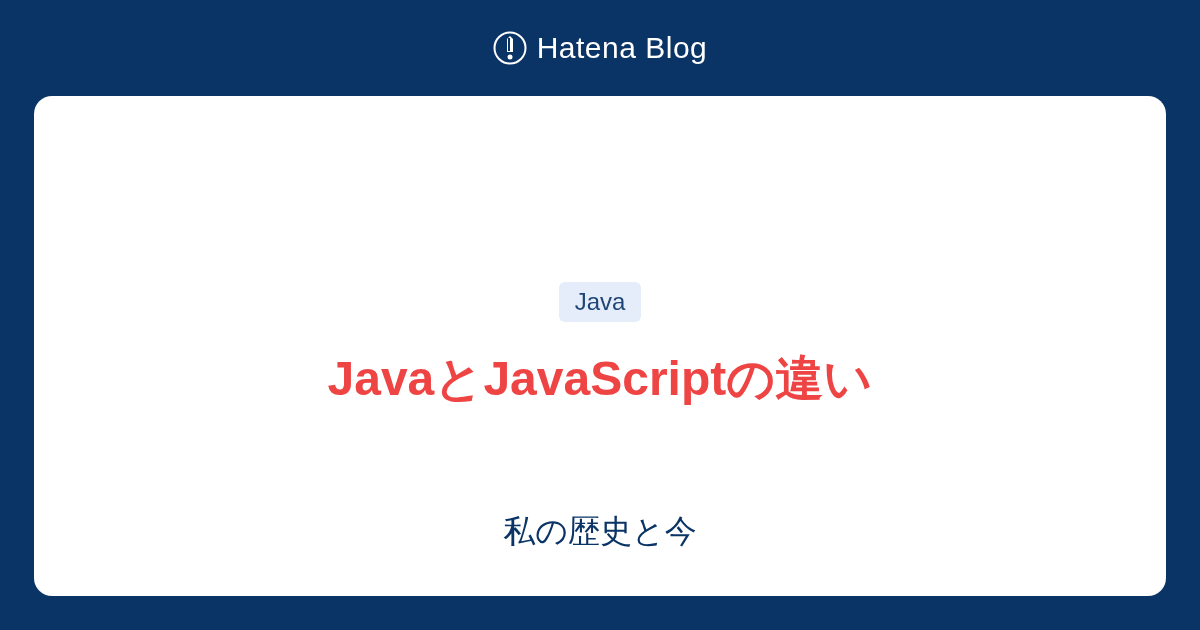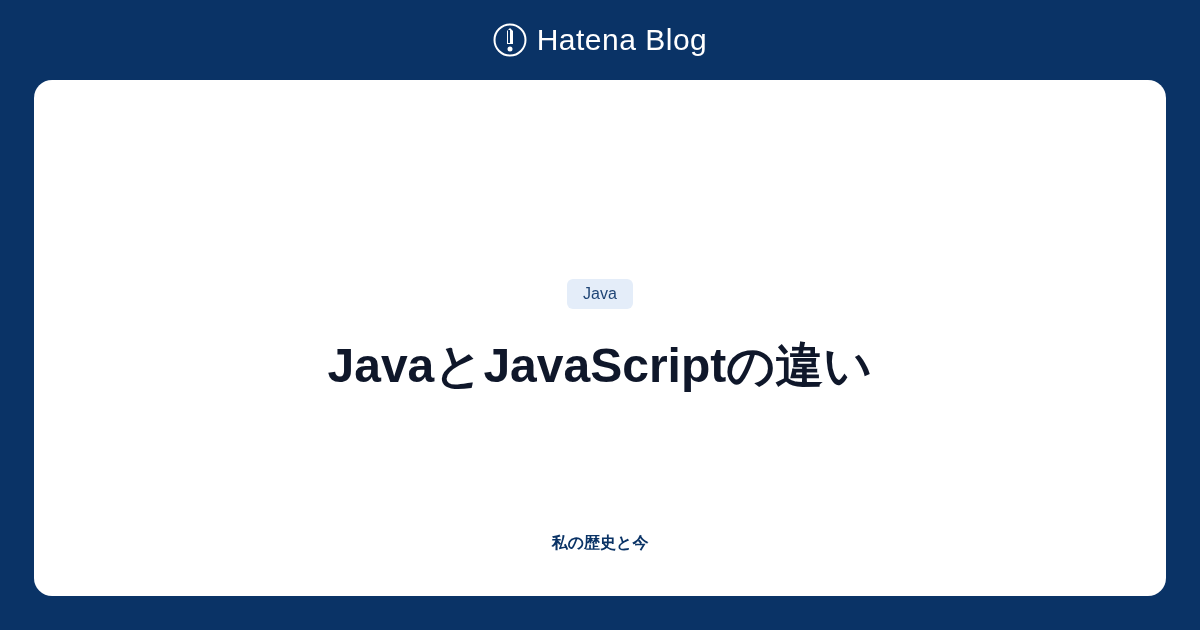--- a/index.html
+++ b/index.html
@@ -13,21 +13,21 @@
       background: #0a3366;
       font-family: -apple-system, BlinkMacSystemFont, "Segoe UI", "Helvetica Neue", Arial, "Hiragino Kaku Gothic ProN", "Hiragino Sans", Meiryo, sans-serif;
       display: flex;
       flex-direction: column;
       overflow: hidden;
     }
     .header {
       display: flex;
       align-items: center;
       justify-content: center;
-      height: 80px;
+      height: 96px;
       gap: 10px;
     }
     .logo-icon {
       width: 34px;
       height: 34px;
       display: flex;
       align-items: center;
       justify-content: center;
     }
     .logo-icon svg {
@@ -55,34 +55,34 @@
     .tags {
       display: flex;
       gap: 14px;
       margin-bottom: 26px;
     }
     .tag {
       background: #e4edf9;
       color: #1f4576;
       border-radius: 6px;
       padding: 6px 16px;
-      font-size: 16px;
+      font-size: 24px;
       font-weight: 500;
     }
     .title {
-      color: #0f172a;
+      color: #ef4444;
       font-size: 48px;
       font-weight: 700;
       text-align: center;
       line-height: 1.3;
     }
     .blog-name {
       color: #0a3366;
-      font-size: 16px;
-      font-weight: 700;
+      font-size: 32px;
+      font-weight: 400;
       position: absolute;
       bottom: 42px;
       left: 0;
       right: 0;
       text-align: center;
     }
   </style>
 </head>
 <body>
 

